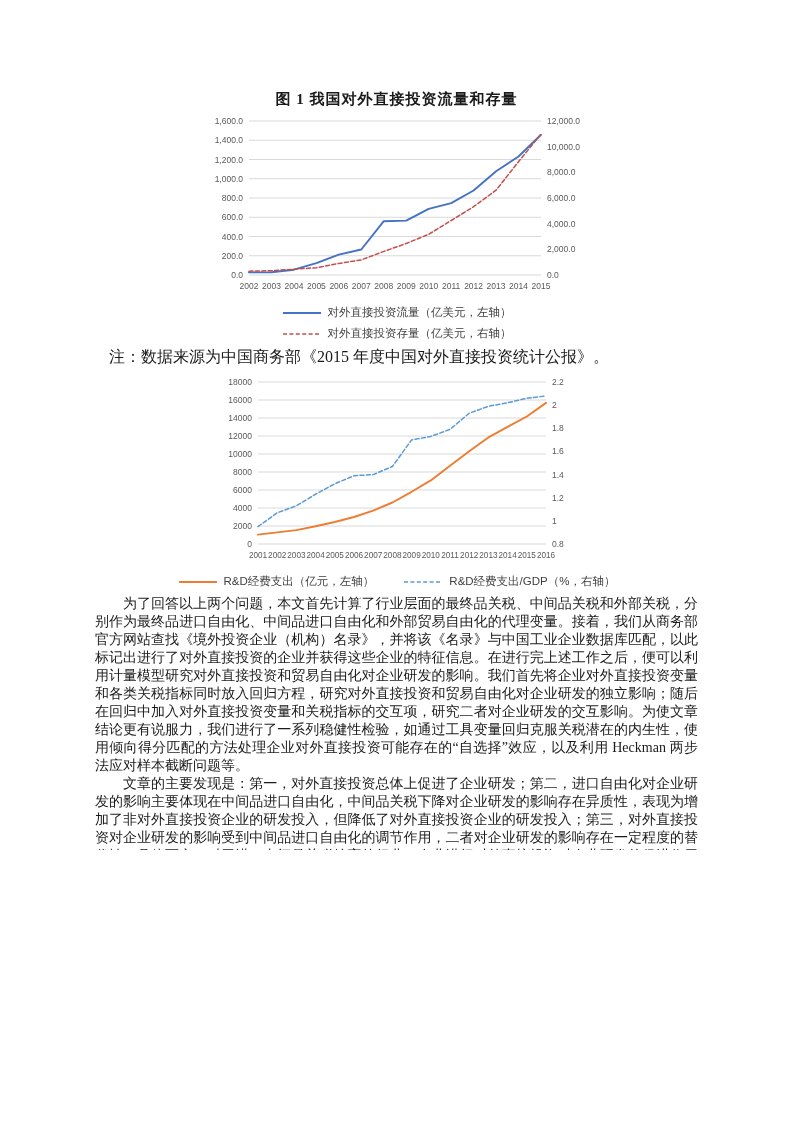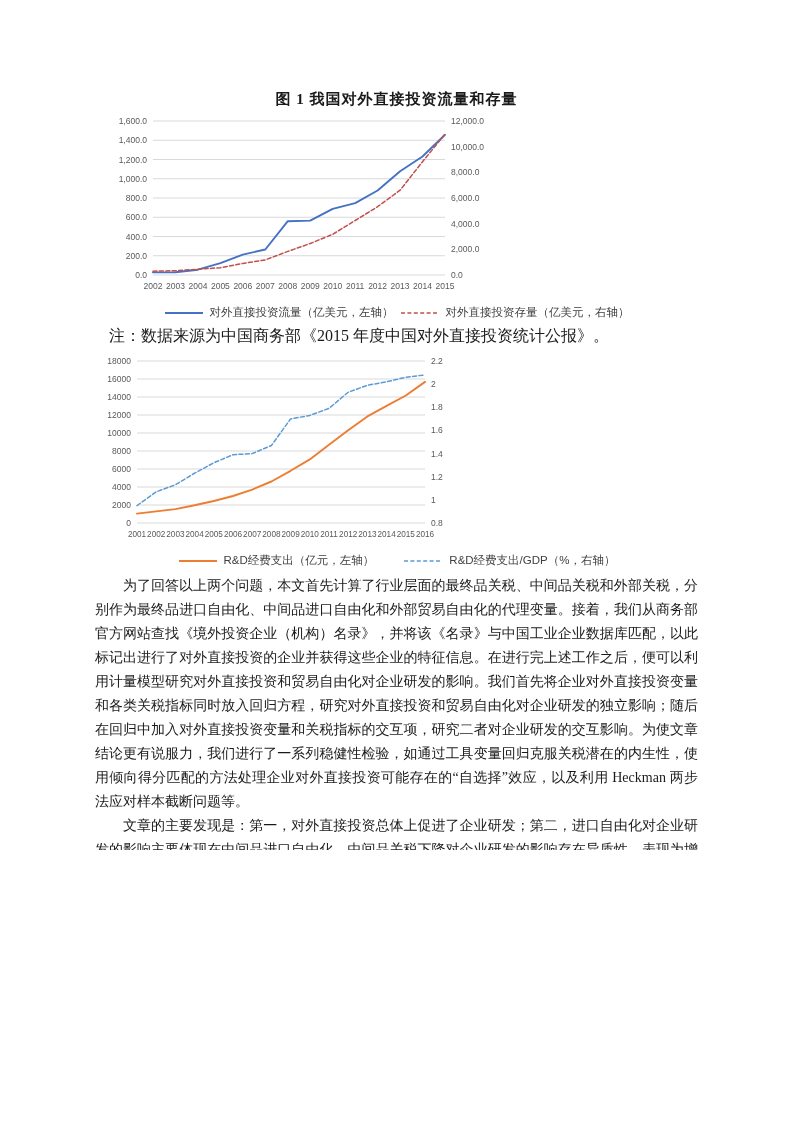--- a/index.html
+++ b/index.html
@@ -15,43 +15,43 @@
   }
   .fig-title{
     text-align:center;
     font-size:15px;
     font-weight:bold;
     letter-spacing:1px;
     margin:0 0 2px 0;
   }
   .chart-wrap{
     display:flex;
-    justify-content:flex-start;
+    justify-content:center;
     margin:0;
   }
   .legend{
     display:flex;
     justify-content:center;
     align-items:center;
     gap:29px;
     font-family:"Liberation Sans","DejaVu Sans",sans-serif;
     font-size:11.5px;
     color:#404040;
     margin:2px 0 6px 0;
   }
-  .legend.stacked{flex-direction:row;gap:6px;}
+  .legend.stacked{flex-direction:column;gap:6px;}
   .legend-item{display:inline-flex;align-items:center;gap:6px;white-space:nowrap;}
   .fig-note{
     font-size:16px;
     padding-left:14px;
     margin:4px 0 6px 0;
   }
   .para{
     font-size:14px;
-    line-height:24px;
+    line-height:18px;
     text-align:justify;
     text-indent:2em;
     margin:0;
   }
   .page-number{
     position:absolute;
     left:0;right:0;
     top:1028px;
     text-align:center;
     font-size:13px;

